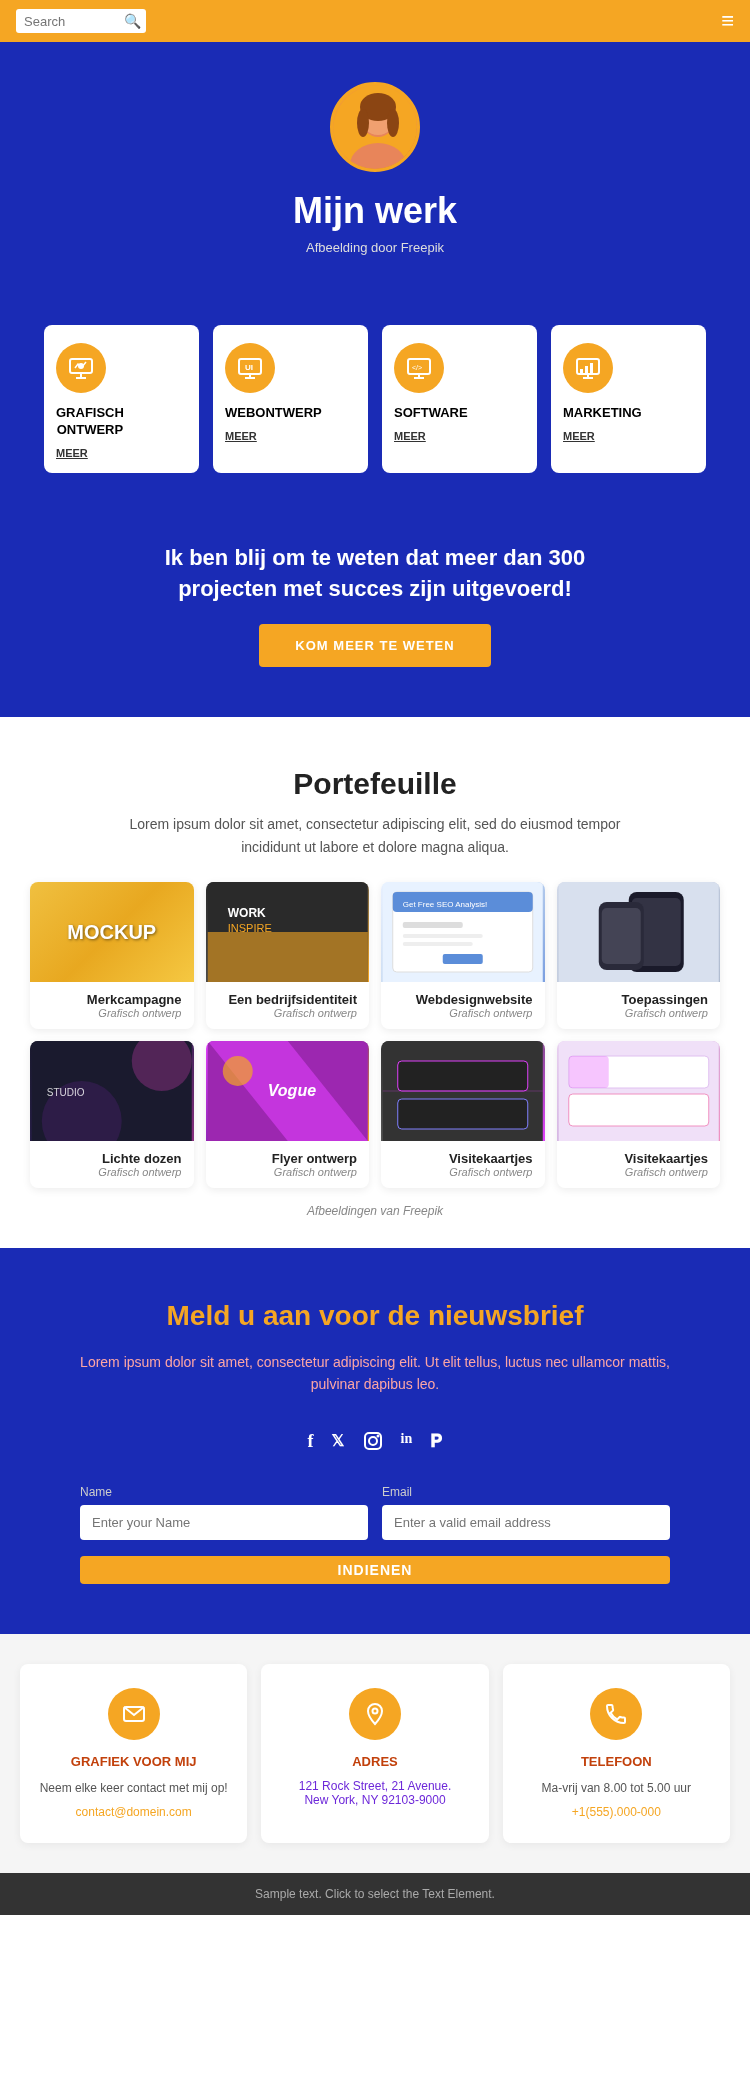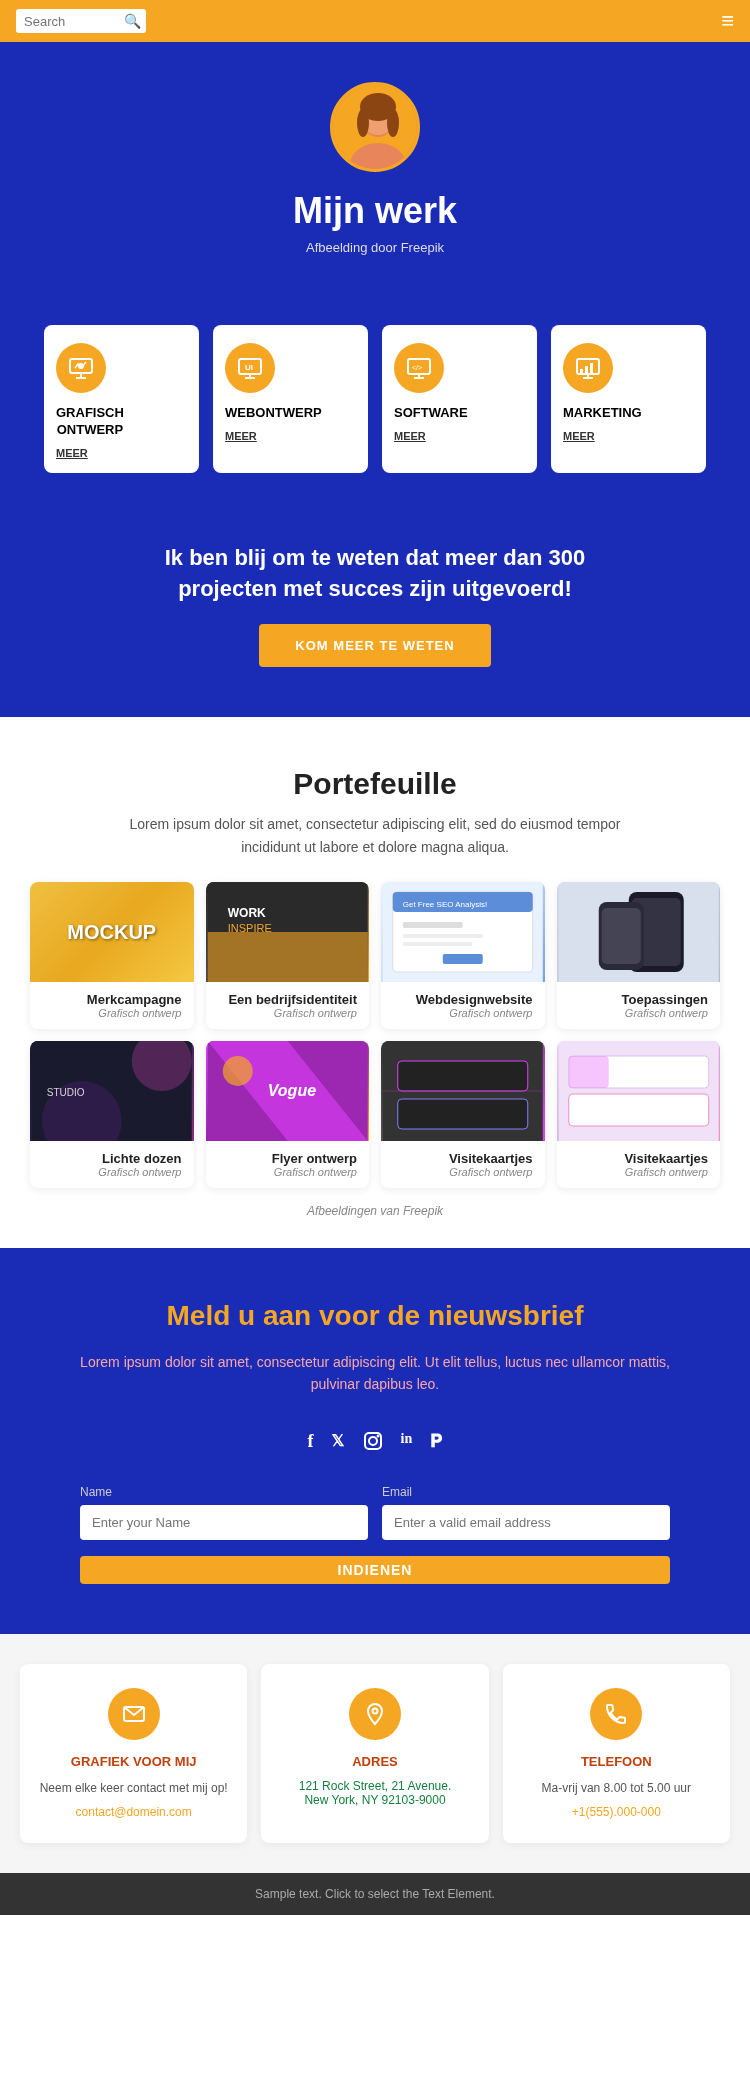--- a/index.html
+++ b/index.html
@@ -518,21 +518,21 @@
     <a>contact@domein.com</a>
   </div>
   <div class="contact-card">
     <div class="contact-icon">
       <svg width="24" height="24" viewBox="0 0 24 24" fill="none" xmlns="http://www.w3.org/2000/svg">
         <path d="M12 2C8.13 2 5 5.13 5 9c0 5.25 7 13 7 13s7-7.75 7-13c0-3.87-3.13-7-7-7z" stroke="white" stroke-width="2" fill="none"></path>
         <circle cx="12" cy="9" r="2.5" stroke="white" stroke-width="2"></circle>
       </svg>
     </div>
     <h3>ADRES</h3>
-    <a style="color:#15803d">121 Rock Street, 21 Avenue.<br>New York, NY 92103-9000</a>
+    <a style="color:#6d28d9">121 Rock Street, 21 Avenue.<br>New York, NY 92103-9000</a>
   </div>
   <div class="contact-card">
     <div class="contact-icon">
       <svg width="24" height="24" viewBox="0 0 24 24" fill="none" xmlns="http://www.w3.org/2000/svg">
         <path d="M6.6 10.8c1.4 2.8 3.8 5.1 6.6 6.6l2.2-2.2c.3-.3.7-.4 1-.2 1.1.4 2.3.6 3.6.6.6 0 1 .4 1 1V20c0 .6-.4 1-1 1-9.4 0-17-7.6-17-17 0-.6.4-1 1-1h3.5c.6 0 1 .4 1 1 0 1.3.2 2.5.6 3.6.1.3 0 .7-.2 1L6.6 10.8z" stroke="white" stroke-width="2" fill="none"></path>
       </svg>
     </div>
     <h3>TELEFOON</h3>
     <p>Ma-vrij van 8.00 tot 5.00 uur</p>
     <a>+1(555).000-000</a>

